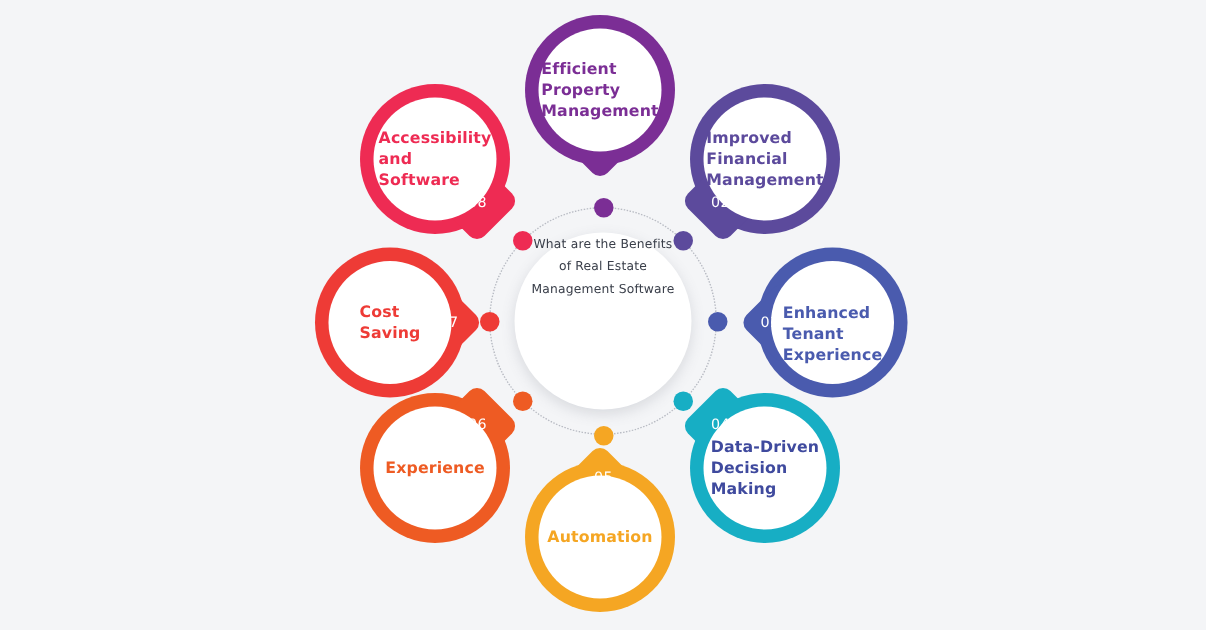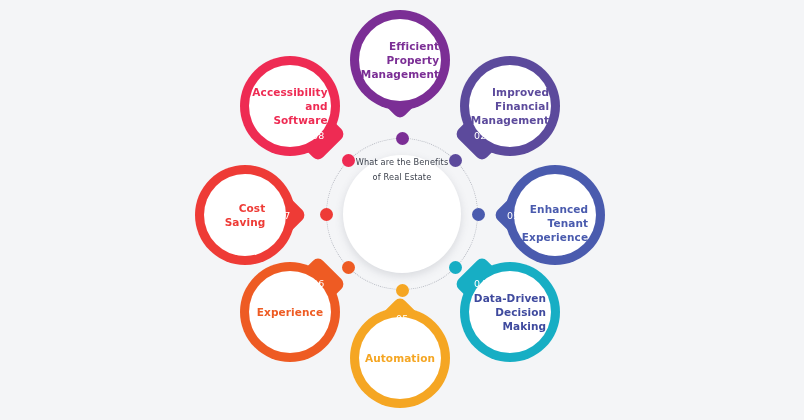--- a/index.html
+++ b/index.html
@@ -83,21 +83,21 @@
     right: 9px;
     bottom: 9px;
     background: #ffffff;
     border-radius: 50%;
     display: flex;
     align-items: center;
     justify-content: center;
     z-index: 2;
   }
   .node .label {
-    text-align: right;
+    text-align: left;
     font-size: 10.5px;
     font-weight: bold;
     line-height: 1.35;
     letter-spacing: 0.1px;
     padding: 0 4px;
   }
   .node .label span { display: block; white-space: nowrap; }
   .node .num {
     position: absolute;
     color: #ffffff;
@@ -150,20 +150,21 @@
       <div class="ring-dot" style="left: 402px; top: 290px; background: rgb(245, 166, 35);"></div>
       <div class="ring-dot" style="left: 348.26px; top: 267.74px; background: rgb(238, 91, 35);"></div>
       <div class="ring-dot" style="left: 326px; top: 214px; background: rgb(238, 59, 54);"></div>
       <div class="ring-dot" style="left: 348.26px; top: 160.26px; background: rgb(238, 43, 83);"></div>
     </div>
 
   <div class="hub-disc">
     <div class="hub-text">
       <span>What are the Benefits</span>
       <span>of Real Estate</span>
+      <span>Management Software</span>
     </div>
   </div>
 
   <div id="nodes">
       <div class="node dir-s" style="left: 350px; top: 10px;">
         <div class="tail" style="background: rgb(123, 46, 149);"></div>
         <div class="pin" style="background: rgb(123, 46, 149);"></div>
         <div class="bubble">
           <div class="label" style="color: rgb(123, 46, 149);">
             <span>Efficient</span>
@@ -222,21 +223,21 @@
       <div class="node dir-ne" style="left: 240px; top: 262px;">
         <div class="tail" style="background: rgb(238, 91, 35);"></div>
         <div class="pin" style="background: rgb(238, 91, 35);"></div>
         <div class="bubble">
           <div class="label" style="color: rgb(238, 91, 35);">
             <span>Experience</span>
           </div>
         </div>
         <div class="num">06</div>
       </div>
-      <div class="node dir-e" style="left: 195px; top: 165px;">
+      <div class="node dir-e" style="left: 210px; top: 165px;">
         <div class="tail" style="background: rgb(238, 59, 54);"></div>
         <div class="pin" style="background: rgb(238, 59, 54);"></div>
         <div class="bubble">
           <div class="label" style="color: rgb(238, 59, 54);">
             <span>Cost</span>
             <span>Saving</span>
           </div>
         </div>
         <div class="num">07</div>
       </div>

